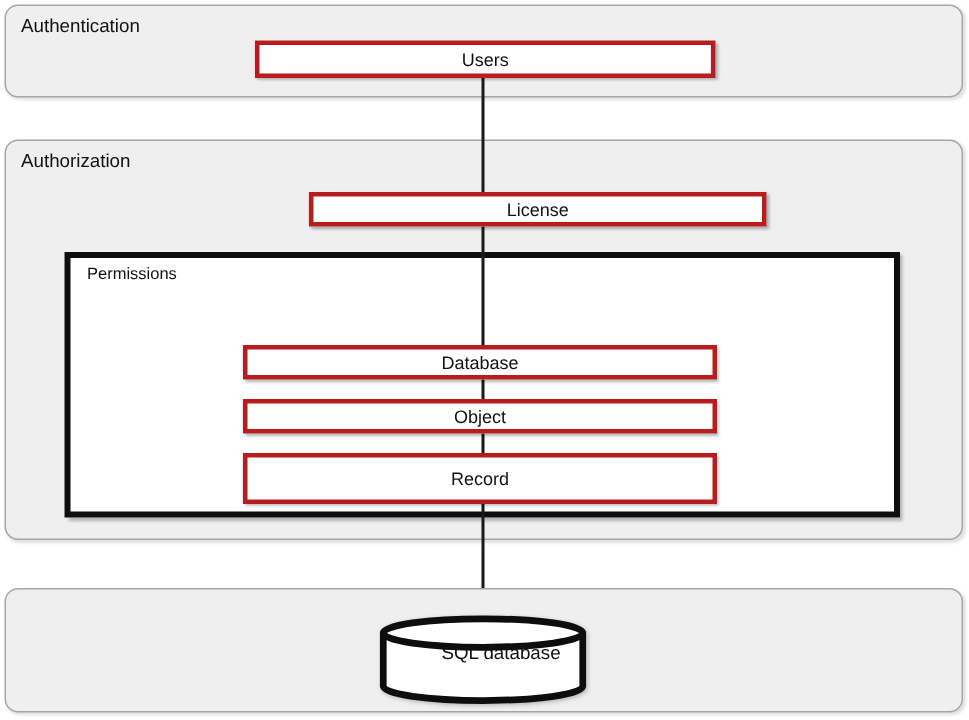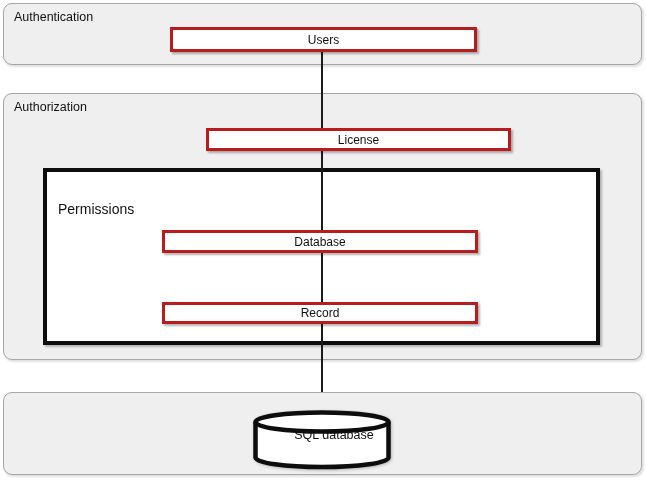--- a/index.html
+++ b/index.html
@@ -19,21 +19,21 @@
   #panel-storage{left:3px;top:392px;width:639px;height:83px;}
   .panel-label{position:absolute;left:10px;top:6px;font-size:12.5px;line-height:15px;white-space:nowrap;}
 
   
   .group{
     position:absolute;left:43px;top:168px;width:557px;height:177px;box-sizing:border-box;
     background:#ffffff;border:4px solid #0d0d0d;
     box-shadow:2px 2px 2px rgba(0,0,0,0.25);
     z-index:2;
   }
-  .group-label{position:absolute;left:11px;top:5px;font-size:14px;white-space:nowrap;margin-top:24px;}
+  .group-label{position:absolute;left:11px;top:5px;font-size:11px;white-space:nowrap;}
 
   
   .connector{
     position:absolute;left:321px;top:52px;width:2px;height:340px;
     background:#1a1a1a;z-index:3;
   }
 
   
   .node{
     position:absolute;box-sizing:border-box;
@@ -41,21 +41,21 @@
     box-shadow:1.5px 1.5px 2px rgba(0,0,0,0.3);
     display:flex;align-items:center;justify-content:center;
     font-size:12px;white-space:nowrap;
     z-index:4;
   }
   #node-users   {left:170px;top:27px; width:307px;height:25px;}
   #node-license {left:170px;top:128px;width:305px;height:23px;margin-left:36px;}
   #node-database{left:162px;top:194px;width:316px;height:23px;background:transparent;}
   #node-company {left:162px;top:230px;width:316px;height:23px;}
   #node-object  {left:162px;top:266px;width:316px;height:23px;}
-  #node-record  {left:162px;top:302px;width:316px;height:22px;}
+  #node-record  {left:162px;top:302px;width:316px;height:34px;}
 
   
   .cylinder{
     position:absolute;left:253px;top:410px;width:138px;height:60px;z-index:4;
     filter:drop-shadow(1.5px 1.5px 1.5px rgba(0,0,0,0.25));
   }
   .cylinder-label{
     position:absolute;left:253px;top:428px;width:162px;text-align:center;
     font-size:12.5px;white-space:nowrap;z-index:5;
   }
@@ -87,20 +87,23 @@
 
   <div class="node" id="node-license">
     <span>License</span>
   </div>
 
 
   <div class="node" id="node-company">
     <span>Database</span>
   </div>
 
+  <div class="node" id="node-object">
+    <span>Object</span>
+  </div>
 
   <div class="node" id="node-record">
     <span>Record</span>
   </div>
 
   <svg class="cylinder" viewBox="0 0 138 60" width="138" height="60" aria-hidden="true">
     <path d="M2.5,12 L2.5,47.5 A66.5,9.5 0 0 0 135.5,47.5 L135.5,12" fill="#ffffff" stroke="#0d0d0d" stroke-width="4.5"></path>
     <ellipse cx="69" cy="12" rx="66.5" ry="9.5" fill="#ffffff" stroke="#0d0d0d" stroke-width="4.5"></ellipse>
   </svg>
   <div class="cylinder-label">SQL database</div>

